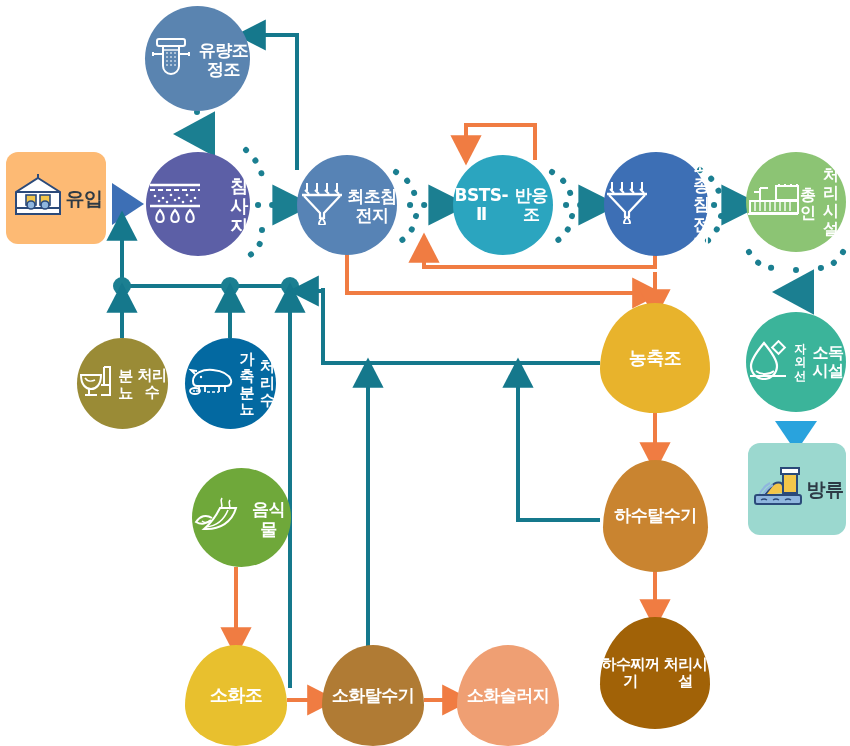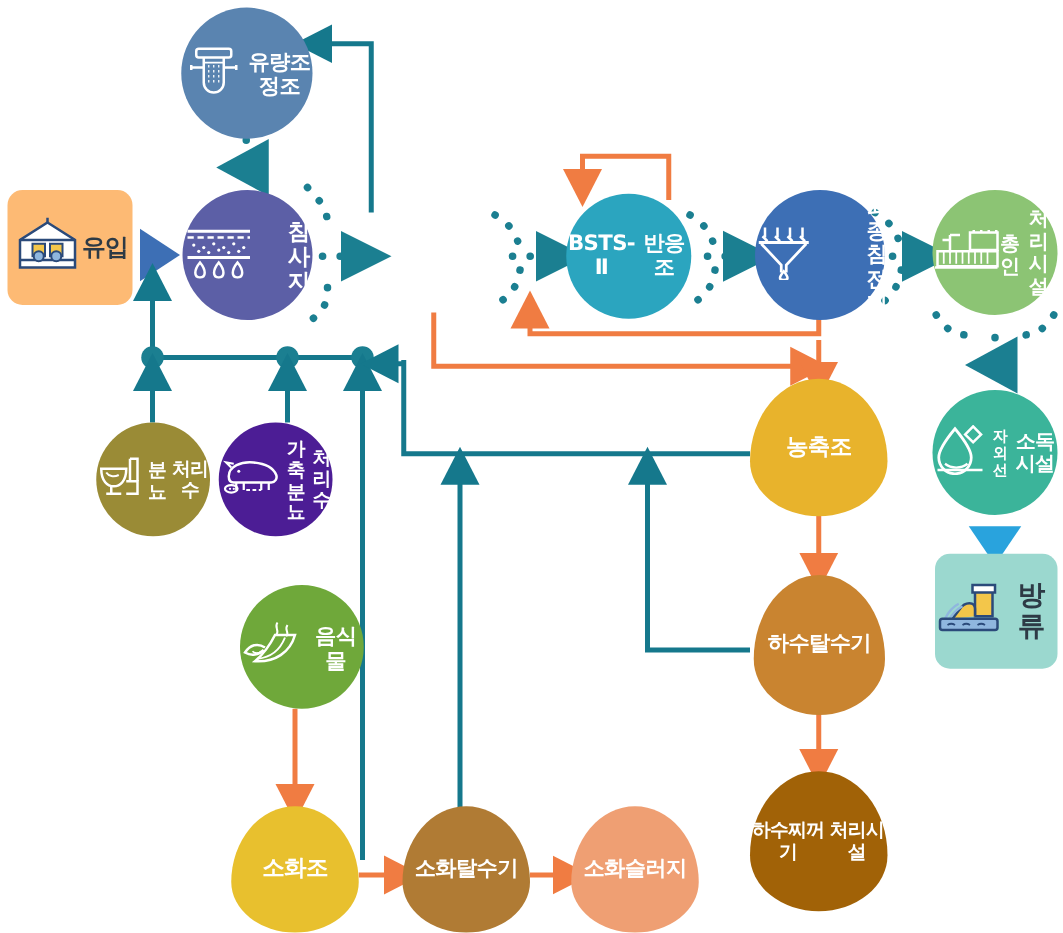--- a/index.html
+++ b/index.html
@@ -207,20 +207,32 @@
         </g>
         <path d="M4,25 L54,25" stroke="#fff" stroke-width="2.4"></path>
         <path d="M14,29 c-5,6 -5,12 0,12 c5,0 5,-6 0,-12z" fill="none" stroke="#fff" stroke-width="2"></path>
         <path d="M29,29 c-5,6 -5,12 0,12 c5,0 5,-6 0,-12z" fill="none" stroke="#fff" stroke-width="2"></path>
         <path d="M44,29 c-5,6 -5,12 0,12 c5,0 5,-6 0,-12z" fill="none" stroke="#fff" stroke-width="2"></path>
       </svg>
     </span>
     <span class="lbl" style="font-size:18px;margin-top:4px;">침사지</span>
   </div>
 
+  <div class="node circle" style="left:297px;top:155px;width:100px;height:100px;background:#5783b5;">
+    <span class="icon">
+      <svg width="50" height="44" viewBox="0 0 50 44">
+        <path d="M10,2 L10,10 M20,2 L20,10 M30,2 L30,10 M40,2 L40,10" stroke="#fff" stroke-width="2"></path>
+        <path d="M8,9 L12,13 M18,9 L22,13 M28,9 L32,13 M38,9 L42,13" stroke="#fff" stroke-width="2"></path>
+        <path d="M5,14 L45,14" stroke="#fff" stroke-width="2.4"></path>
+        <path d="M7,15 L23,32 L23,38 M43,15 L27,32 L27,38" fill="none" stroke="#fff" stroke-width="2.2"></path>
+        <path d="M25,37 c-4,5 -4,7 0,7 c4,0 4,-2 0,-7z" fill="none" stroke="#fff" stroke-width="2"></path>
+      </svg>
+    </span>
+    <span class="lbl" style="font-size:17px;margin-top:2px;">최초침전지</span>
+  </div>
 
   <div class="node circle" style="left:453px;top:155px;width:100px;height:100px;background:#2ba5bf;">
     <span class="lbl" style="font-size:17px;">BSTS-Ⅱ</span>
     <span class="lbl" style="font-size:17px;">반응조</span>
   </div>
 
   <div class="node circle" style="left:604px;top:152px;width:104px;height:104px;background:#3d6fb5;gap:41px;">
     <span class="icon">
       <svg width="50" height="44" viewBox="0 0 50 44">
         <path d="M10,2 L10,10 M20,2 L20,10 M30,2 L30,10 M40,2 L40,10" stroke="#fff" stroke-width="2"></path>
@@ -266,38 +278,38 @@
       <svg width="56" height="44" viewBox="0 0 56 44">
         <path d="M32,6 L46,6 L46,28 L32,28 Z" fill="#f3c64a" stroke="#2b4a7a" stroke-width="2"></path>
         <path d="M30,3 L48,3 L48,9 L30,9 Z" fill="#fff" stroke="#2b4a7a" stroke-width="2"></path>
         <path d="M32,28 L32,22 C32,16 24,16 20,22 L14,30" fill="#f3c64a" stroke="#2b4a7a" stroke-width="2"></path>
         <path d="M22,20 C18,22 14,26 11,31" fill="none" stroke="#8fb6de" stroke-width="2"></path>
         <path d="M19,18 C15,20 11,24 8,30" fill="none" stroke="#8fb6de" stroke-width="2"></path>
         <rect x="4" y="30" width="46" height="9" rx="2" fill="#8fb6de" stroke="#2b4a7a" stroke-width="2"></rect>
         <path d="M10,35 q3,-2 6,0 M22,35 q3,-2 6,0 M34,35 q3,-2 6,0" stroke="#2b4a7a" stroke-width="1.4" fill="none"></path>
       </svg>
     </span>
-    <span class="lbl lbl-dark" style="font-size:22px;margin-top:2px;">방류</span>
+    <span class="lbl lbl-dark" style="font-size:19px;margin-top:2px;">방류</span>
   </div>
 
   <div class="node circle" style="left:77px;top:338px;width:91px;height:91px;background:#9a8b36;">
     <span class="icon">
       <svg width="38" height="34" viewBox="0 0 38 34">
         <path d="M27,2 L27,20 M27,2 L33,2 L33,20" stroke="#fff" stroke-width="2" fill="none"></path>
         <path d="M4,10 L24,10 C24,20 19,24 14,24 C9,24 4,20 4,10z" fill="none" stroke="#fff" stroke-width="2"></path>
         <path d="M8,13 C10,16 14,17 18,15" fill="none" stroke="#fff" stroke-width="1.6"></path>
         <path d="M12,24 L12,30 M8,30 L20,30" stroke="#fff" stroke-width="2"></path>
         <path d="M24,20 L33,20 L33,30 L24,30" fill="none" stroke="#fff" stroke-width="2"></path>
       </svg>
     </span>
     <span class="lbl" style="font-size:15px;margin-top:3px;">분뇨</span>
     <span class="lbl" style="font-size:15px;">처리수</span>
   </div>
 
-  <div class="node circle" style="left:175px;top:338px;width:91px;height:91px;background:#4c1d95;">
+  <div class="node circle" style="left:185px;top:338px;width:91px;height:91px;background:#0369a1;">
     <span class="icon">
       <svg width="50" height="30" viewBox="0 0 50 30">
         <path d="M8,14 C8,6 18,2 28,3 C38,4 44,8 46,13 C47,16 45,19 42,19 L12,19 C9,19 8,17 8,14z" fill="none" stroke="#fff" stroke-width="2"></path>
         <path d="M10,7 L6,3 L12,4" fill="none" stroke="#fff" stroke-width="1.8"></path>
         <circle cx="16" cy="10" r="1.2" fill="#fff"></circle>
         <path d="M14,19 L14,25 M20,19 L20,25 M34,19 L34,25 M40,19 L40,25" stroke="#fff" stroke-width="1.8"></path>
         <ellipse cx="10" cy="24" rx="5" ry="3" fill="none" stroke="#fff" stroke-width="1.8"></ellipse>
         <circle cx="9" cy="24" r="0.9" fill="#fff"></circle>
           <circle cx="12" cy="24" r="0.9" fill="#fff"></circle>
         <path d="M22,25 L34,25" stroke="#fff" stroke-width="1.6" stroke-dasharray="3 2"></path>

